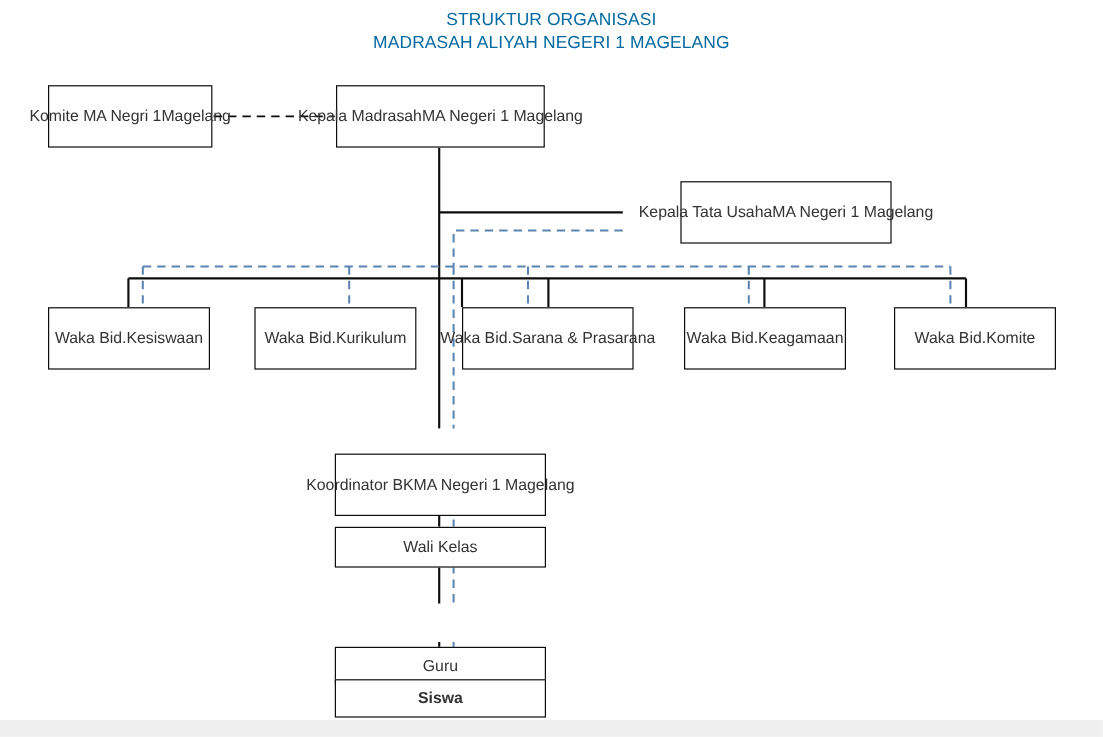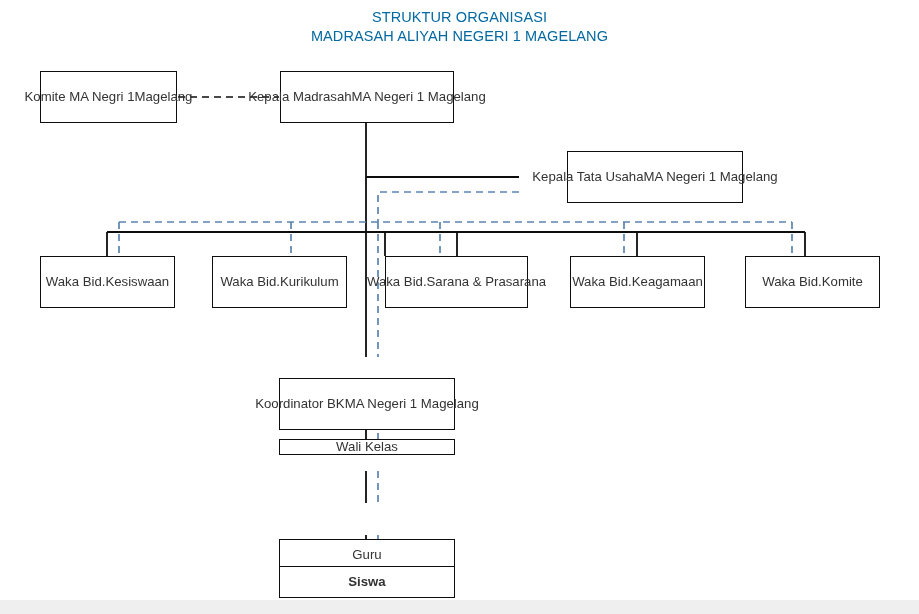--- a/index.html
+++ b/index.html
@@ -150,21 +150,21 @@
   <div class="node" style="left:745px; top:256px; width:135px; height:52px;">
     <span class="ln">Waka Bid.</span>
     <span class="ln">Komite</span>
   </div>
 
   <div class="node" style="left:279px; top:378px; width:176px; height:52px;">
     <span class="ln">Koordinator BK</span>
     <span class="ln">MA Negeri 1 Magelang</span>
   </div>
 
-  <div class="node" style="left:279px; top:439px; width:176px; height:16px;">
+  <div class="node" style="left:279px; top:439px; width:176px; height:34px;">
     <span class="ln">Wali Kelas</span>
   </div>
 
   <div class="node" style="left:279px; top:503px; width:176px; height:32px;margin-top:36px;">
     <span class="ln">Guru</span>
   </div>
 
   <div class="node" style="left:279px; top:566px; width:176px; height:32px;font-weight:bold;">
     <span class="ln">Siswa</span>
   </div>

